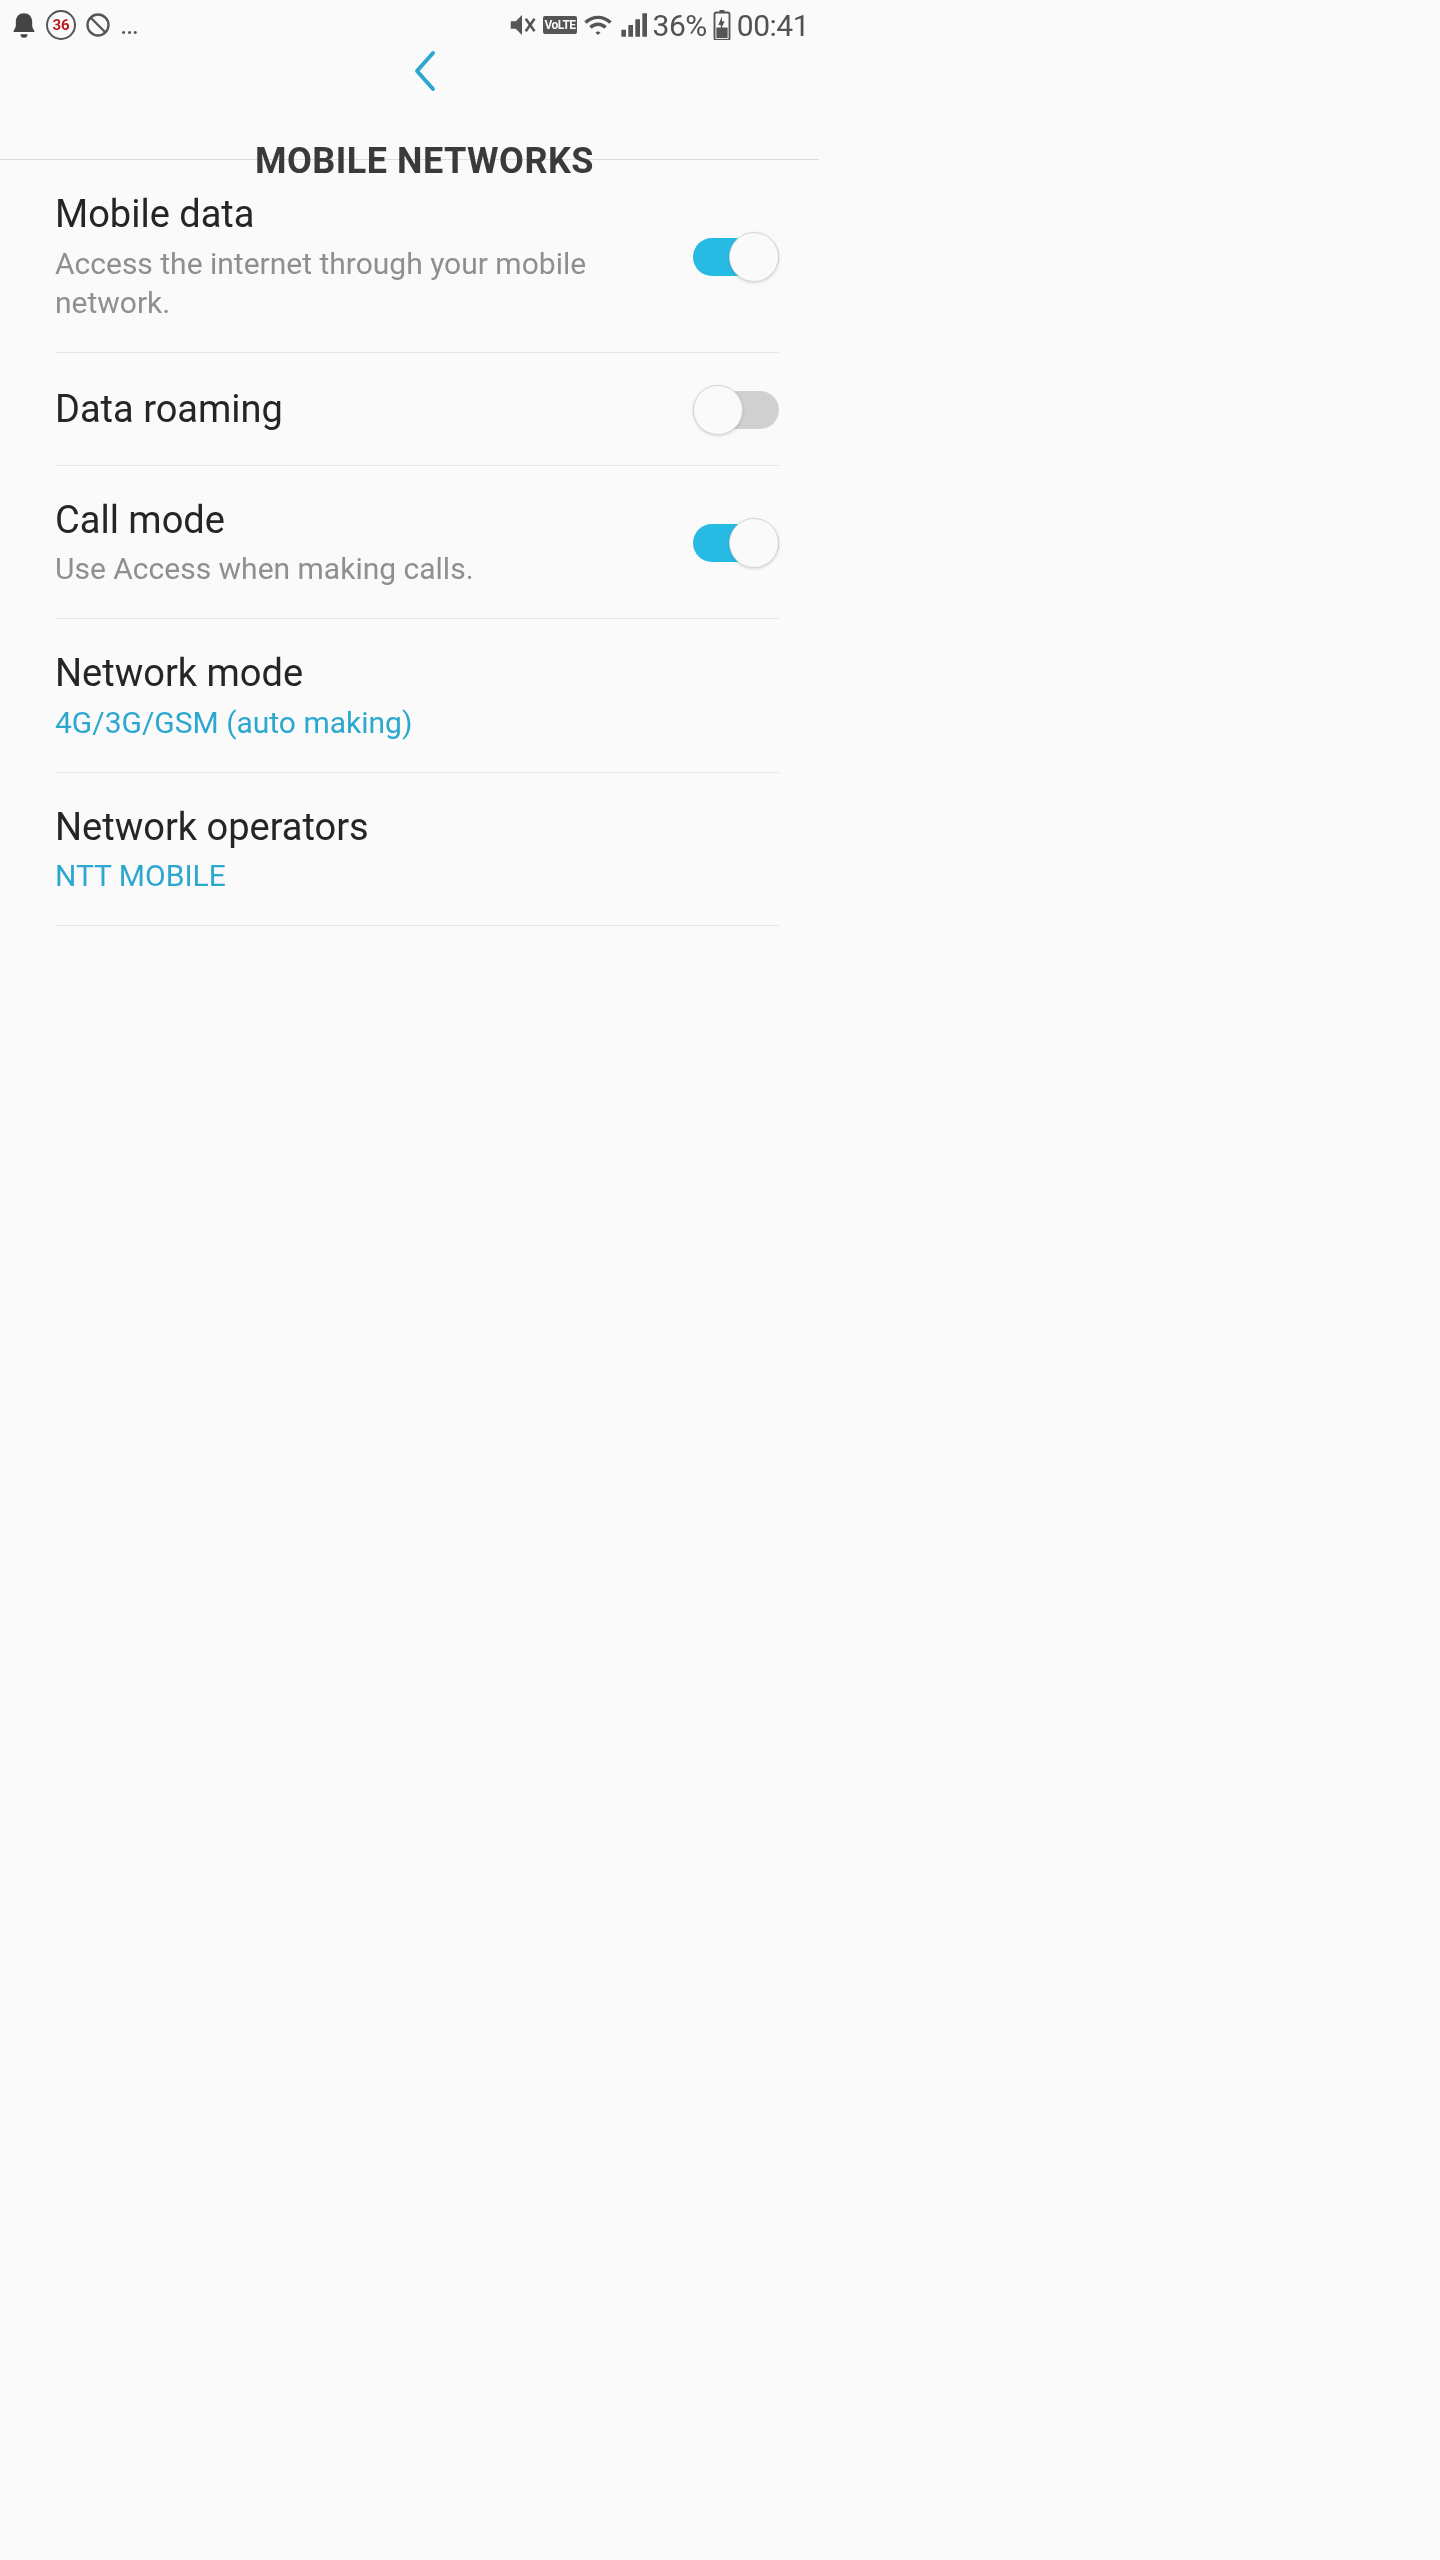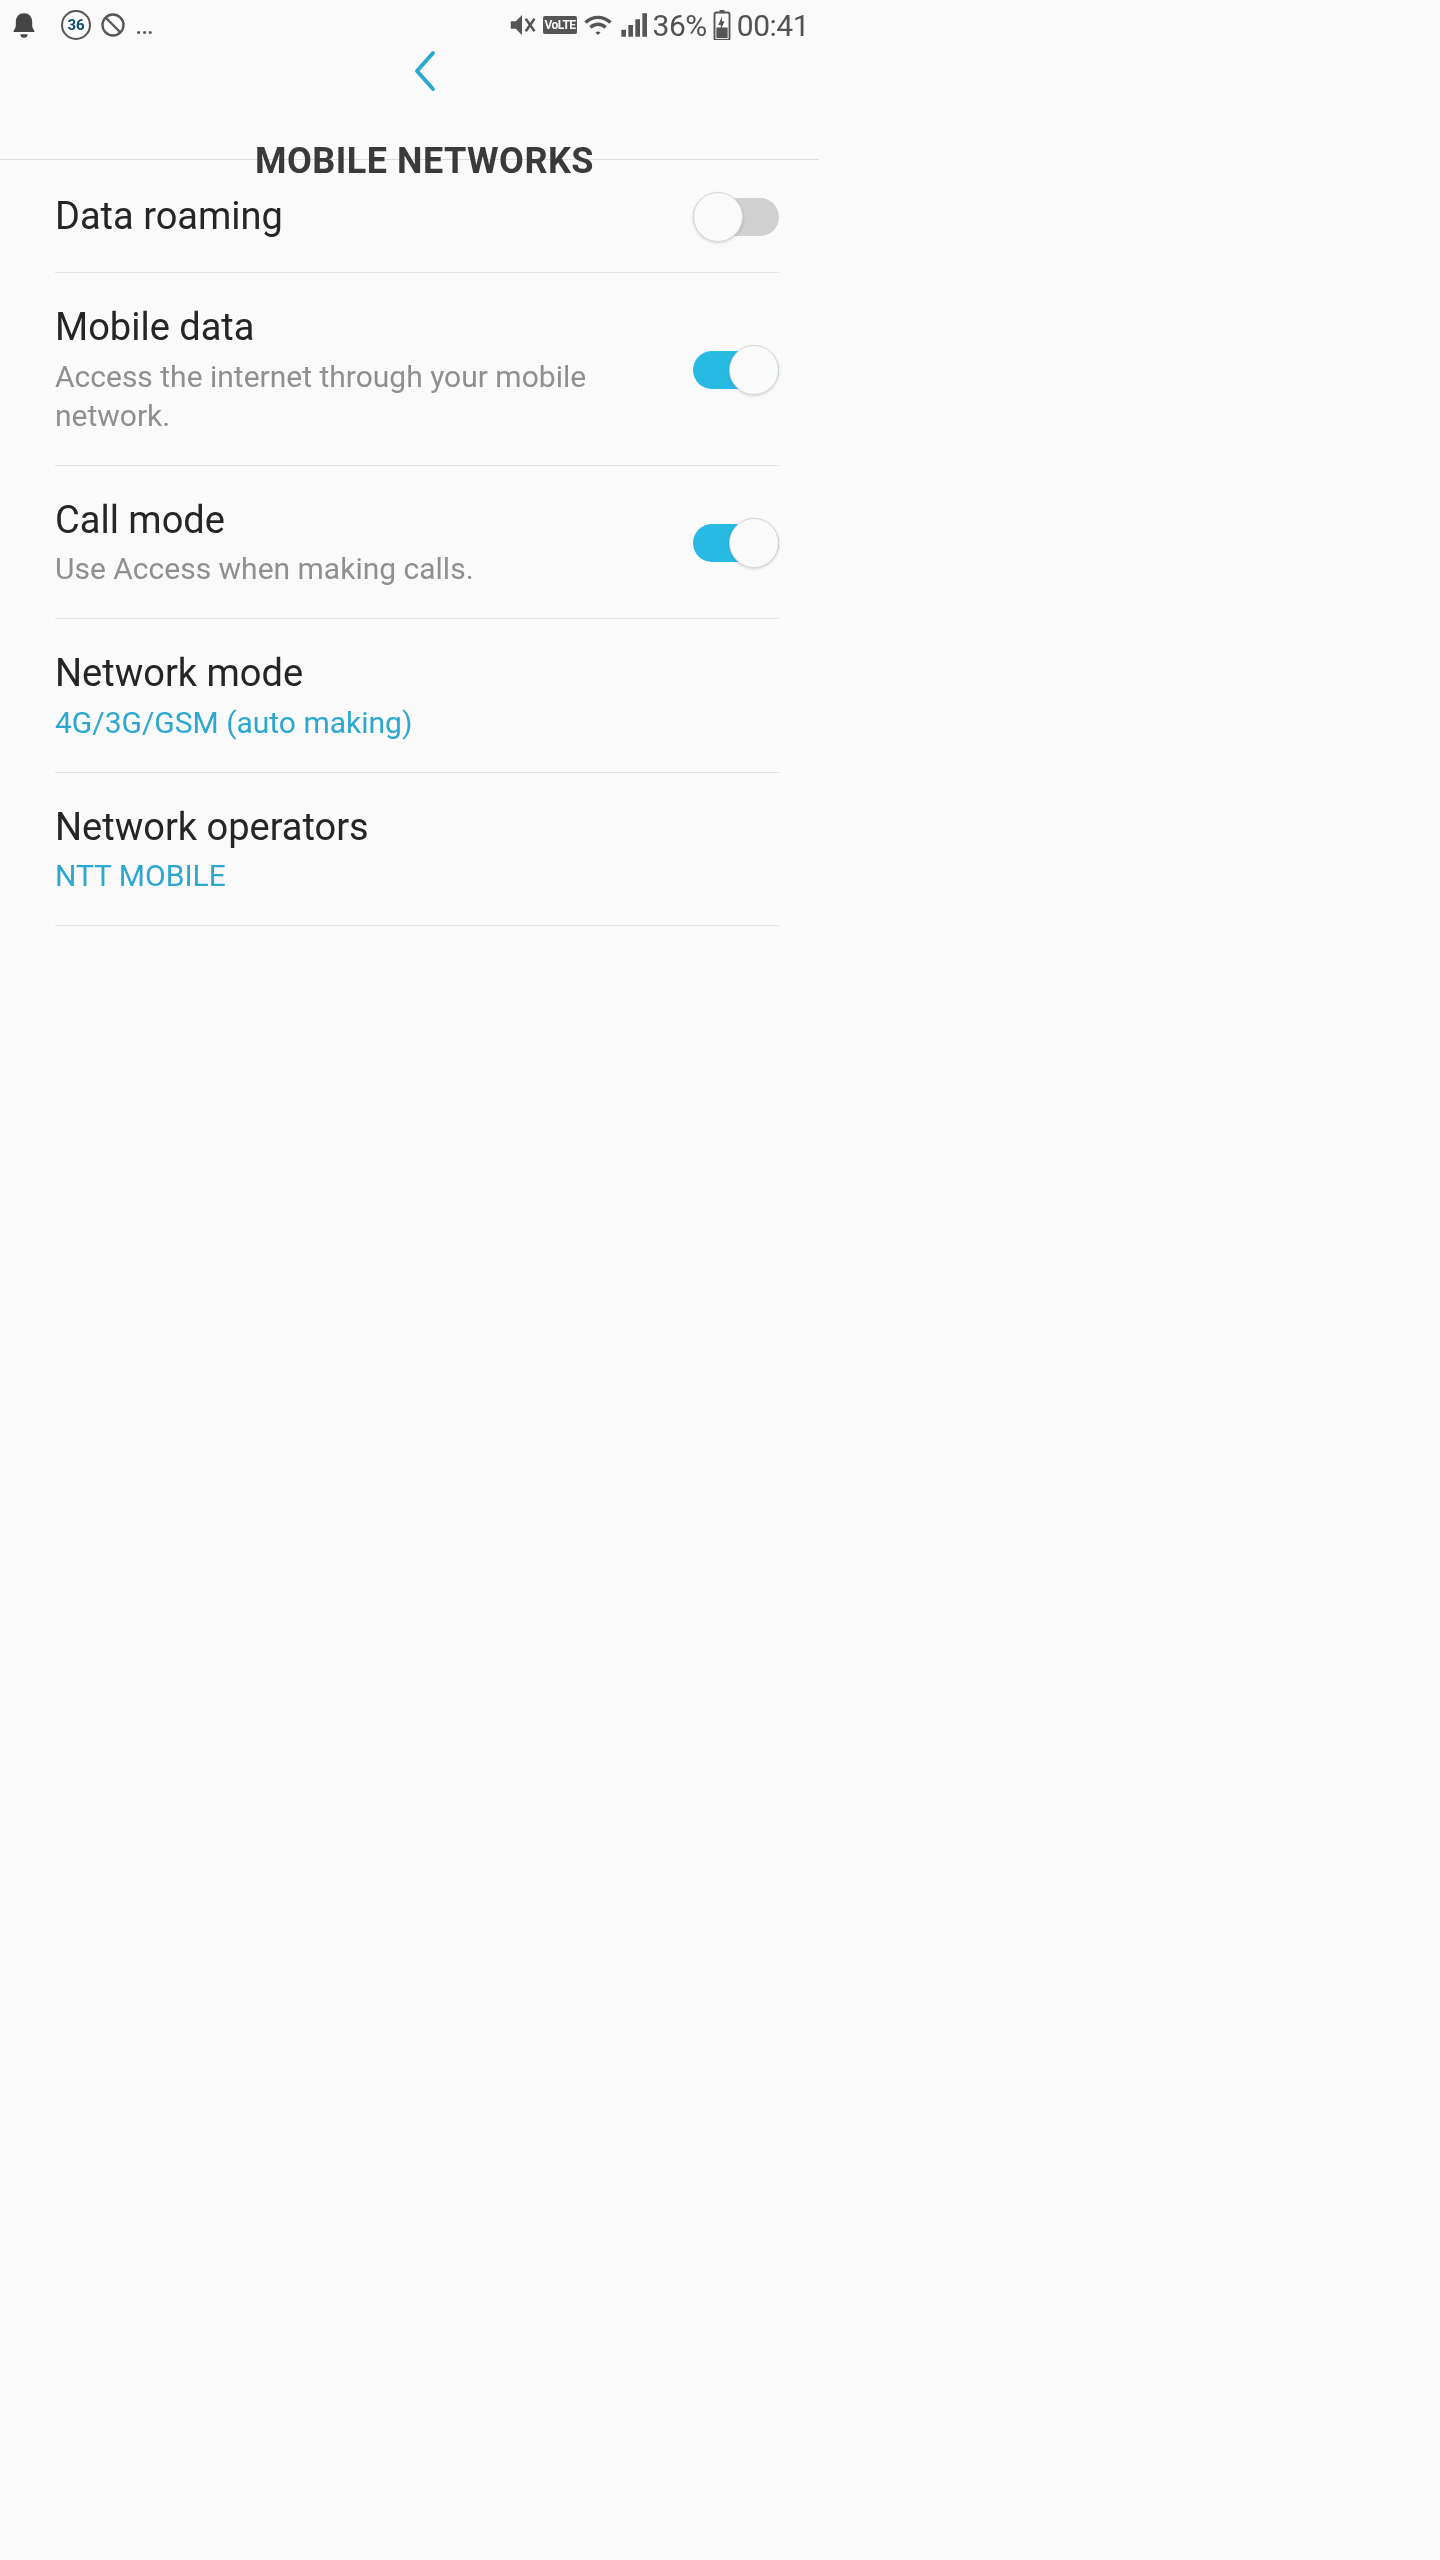--- a/index.html
+++ b/index.html
@@ -105,21 +105,21 @@
     border: 1px solid #d6d6d6;
     box-shadow: 0 1px 3px rgba(0,0,0,0.15);
   }
   .toggle.off .toggle-knob { left: 0; }
   .toggle.on .toggle-knob { right: 0; }
 
   
   .circle-36 {
     width: 30px; height: 30px; border: 2px solid #555; border-radius: 50%;
     display:flex; align-items:center; justify-content:center;
-    font-size: 15px; font-weight: 700; color:#0c4a6e;margin-left:15px;
+    font-size: 15px; font-weight: 700; color:#b91c1c;
   }
   .volte-badge {
     font-size: 12px; font-weight: 700; color: #fafafa;
     background: #555; padding: 2px 1px; border-radius: 2px;
     letter-spacing: -0.5px;
   }
   .dots { font-size: 28px; color:#555; letter-spacing: 2px; line-height: 1; }
 </style>
 </head>
 <body>
@@ -178,52 +178,52 @@
       <polyline points="20,3 4,21 20,39" fill="none" stroke="#2ba7d0" stroke-width="4" stroke-linecap="round" stroke-linejoin="round"></polyline>
     </svg>
   </div>
   <div class="header-title">MOBILE NETWORKS</div>
 </div>
 
 <div class="settings-list">
 
   <div class="setting-item">
     <div class="setting-text">
+      <div class="setting-title">Mobile data</div>
+      <div class="setting-sub">Access the internet through your mobile network.</div>
+    </div>
+    <div class="toggle on">
+      <div class="toggle-track"></div>
+      <div class="toggle-knob"></div>
+    </div>
+  </div>
+
+  <div class="setting-item">
+    <div class="setting-text">
       <div class="setting-title">Data roaming</div>
     </div>
     <div class="toggle off">
       <div class="toggle-track"></div>
       <div class="toggle-knob"></div>
     </div>
   </div>
 
   <div class="setting-item">
     <div class="setting-text">
-      <div class="setting-title">Mobile data</div>
-      <div class="setting-sub">Access the internet through your mobile network.</div>
+      <div class="setting-title">Call mode</div>
+      <div class="setting-sub">Use Access when making calls.</div>
     </div>
     <div class="toggle on">
       <div class="toggle-track"></div>
       <div class="toggle-knob"></div>
     </div>
   </div>
 
   <div class="setting-item">
     <div class="setting-text">
-      <div class="setting-title">Call mode</div>
-      <div class="setting-sub">Use Access when making calls.</div>
-    </div>
-    <div class="toggle on">
-      <div class="toggle-track"></div>
-      <div class="toggle-knob"></div>
-    </div>
-  </div>
-
-  <div class="setting-item">
-    <div class="setting-text">
       <div class="setting-title">Network mode</div>
       <div class="setting-value">4G/3G/GSM (auto making)</div>
     </div>
   </div>
 
 
   <div class="setting-item">
     <div class="setting-text">
       <div class="setting-title">Network operators</div>
       <div class="setting-value">NTT MOBILE</div>

